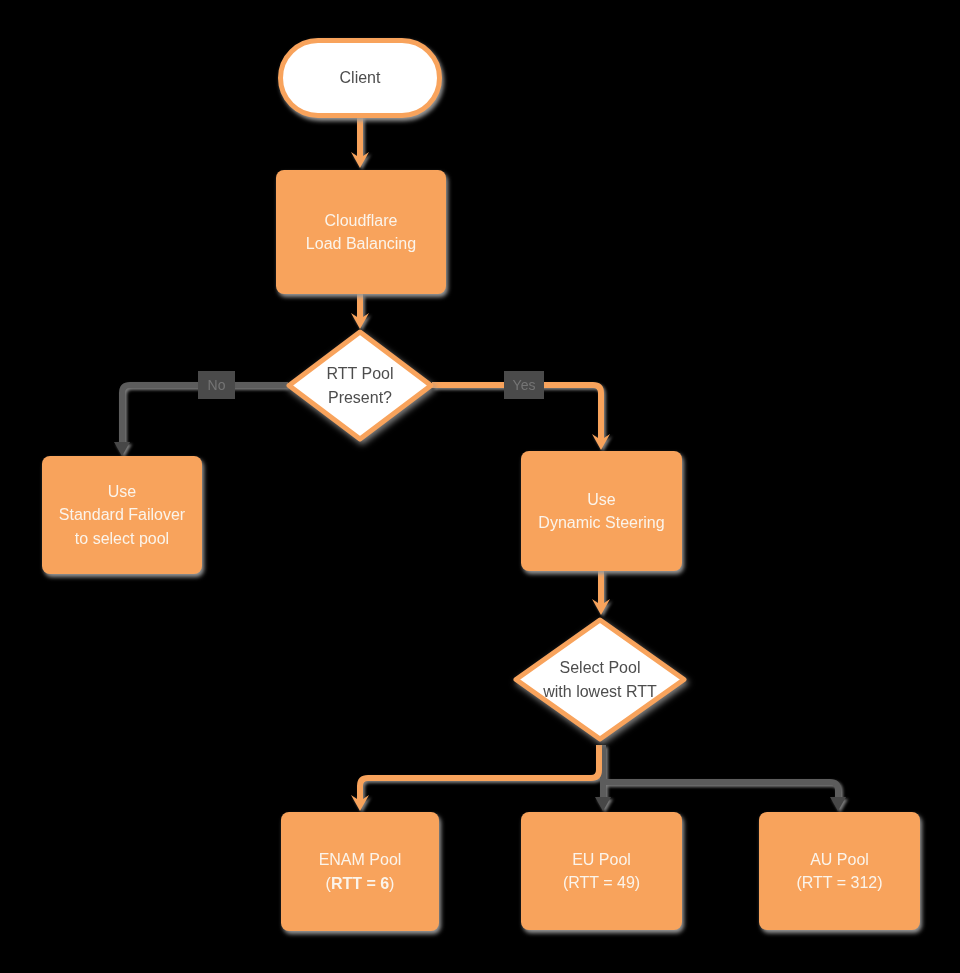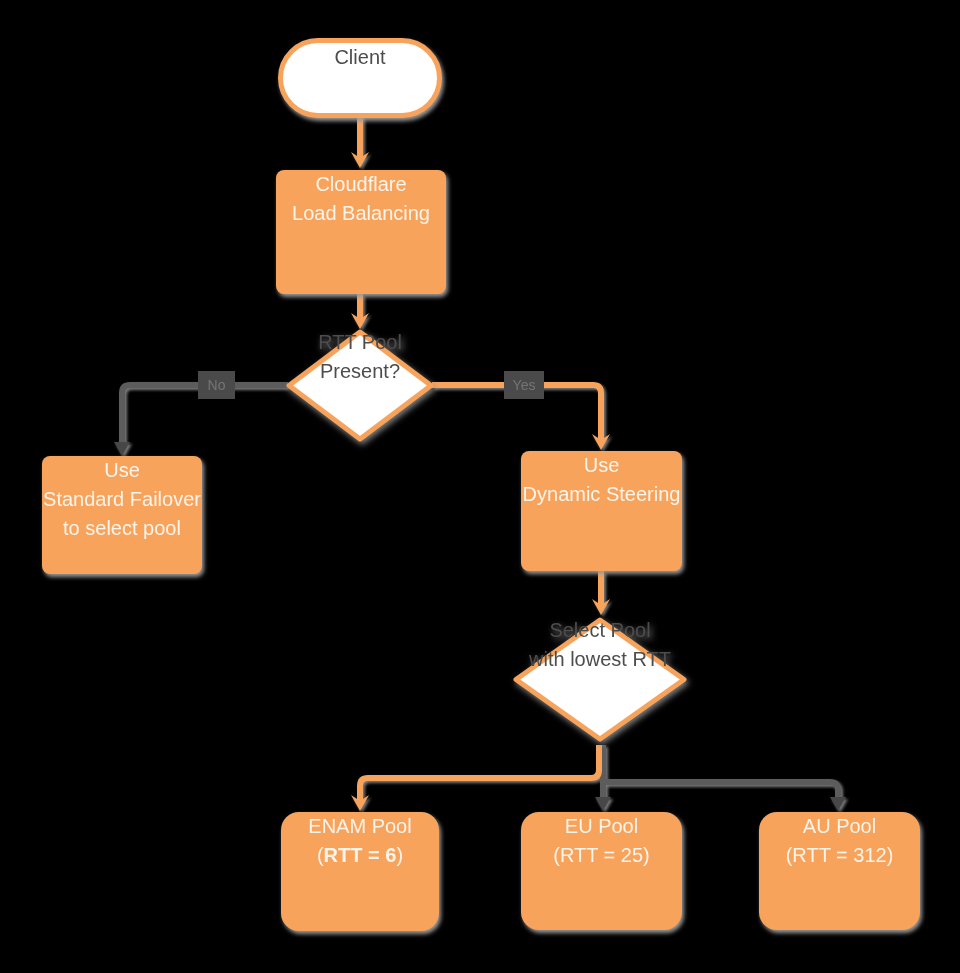--- a/index.html
+++ b/index.html
@@ -9,33 +9,33 @@
   
   #edges{position:absolute;left:0;top:0;width:960px;height:973px;
          filter:drop-shadow(2px 2px 1.5px rgba(145,145,145,0.85));}
   .edge-orange{stroke:var(--node-orange,#F8A35C);stroke-width:6;fill:none;stroke-linejoin:round;}
   .edge-gray{stroke:var(--edge-gray,#5C5C5C);stroke-width:6;fill:none;stroke-linejoin:round;}
   .arrow-orange{fill:var(--node-orange,#F8A35C);stroke:none;}
   .arrow-gray{fill:var(--arrow-dark-gray,#474747);stroke:none;}
 
   
   .node{position:absolute;box-sizing:border-box;display:flex;flex-direction:column;
-        align-items:center;text-align:center;
-        font-size:20px;line-height:1.45;}
+        align-items:center;justify-content:center;text-align:center;
+        font-size:16px;line-height:1.45;}
   .node-orange{background:var(--node-orange,#F8A35C);color:var(--text-light,#FBF4EB);
         border-radius:8px;box-shadow:2px 3px 4px var(--shadow-gray,#9A9A9A);}
   .node-stadium{background:var(--node-white,#FFFFFF);color:var(--text-dark,#4D4D4D);
         border:5px solid var(--node-orange,#F8A35C);border-radius:44px;
         box-shadow:2px 3px 4px var(--shadow-gray,#9A9A9A);}
   .node-diamond{background:transparent;filter:drop-shadow(2px 3px 3px rgba(150,150,150,0.85));}
   .node-diamond svg{position:absolute;left:0;top:0;width:100%;height:100%;}
   .node-diamond .diamond-shape{fill:var(--node-white,#FFFFFF);stroke:var(--node-orange,#F8A35C);
         stroke-width:5;stroke-linejoin:round;}
   .node-diamond .diamond-text{position:relative;color:var(--text-dark,#4D4D4D);}
-  .pool{border-radius:18px;}
+  .pool{border-radius:8px;}
   .node .ln{display:block;}
 
   
   .edge-label{position:absolute;display:flex;align-items:center;justify-content:center;
         background:var(--label-bg,#4A4A4A);color:var(--label-text,#757575);
         font-size:14px;line-height:1;}
 
   b{font-weight:bold;}
 </style>
 </head>
@@ -123,21 +123,21 @@
     </div>
   </div>
 
   <div class="node node-orange pool" style="left:281px;top:812px;width:158px;height:119px;">
     <span class="ln">ENAM Pool</span>
     <span class="ln"><span>(</span><b>RTT = 6</b><span>)</span></span>
   </div>
 
   <div class="node node-orange pool" style="left:521px;top:812px;width:161px;height:118px;">
     <span class="ln">EU Pool</span>
-    <span class="ln">(RTT = 25)</span>
+    <span class="ln">(RTT = 49)</span>
   </div>
 
   <div class="node node-orange pool" style="left:759px;top:812px;width:161px;height:118px;">
     <span class="ln">AU Pool</span>
     <span class="ln">(RTT = 312)</span>
   </div>
 
 </div>
 
 </body></html>

